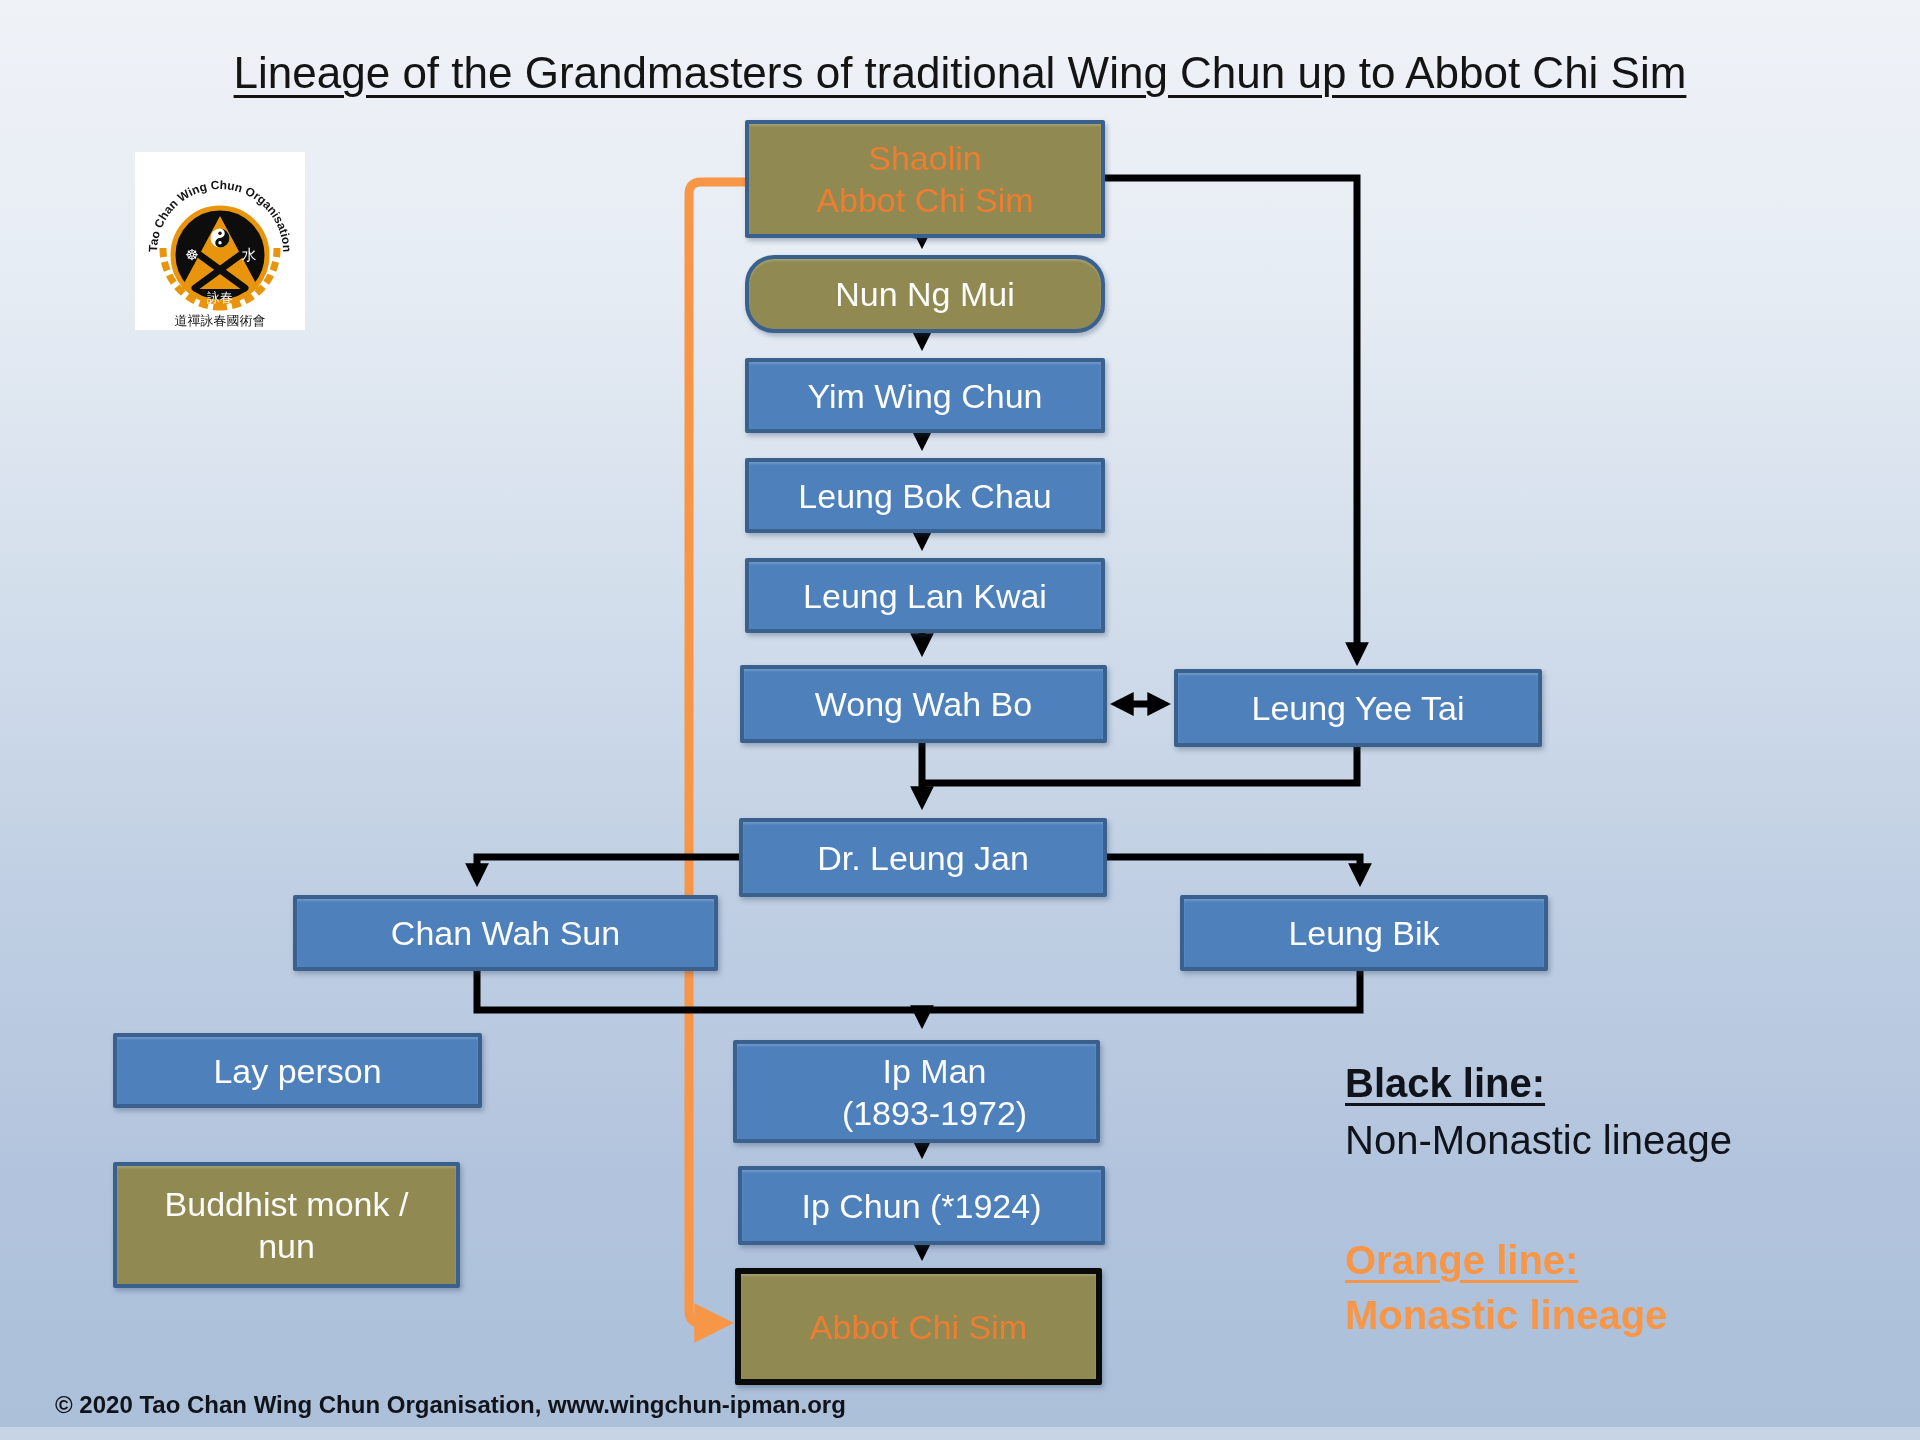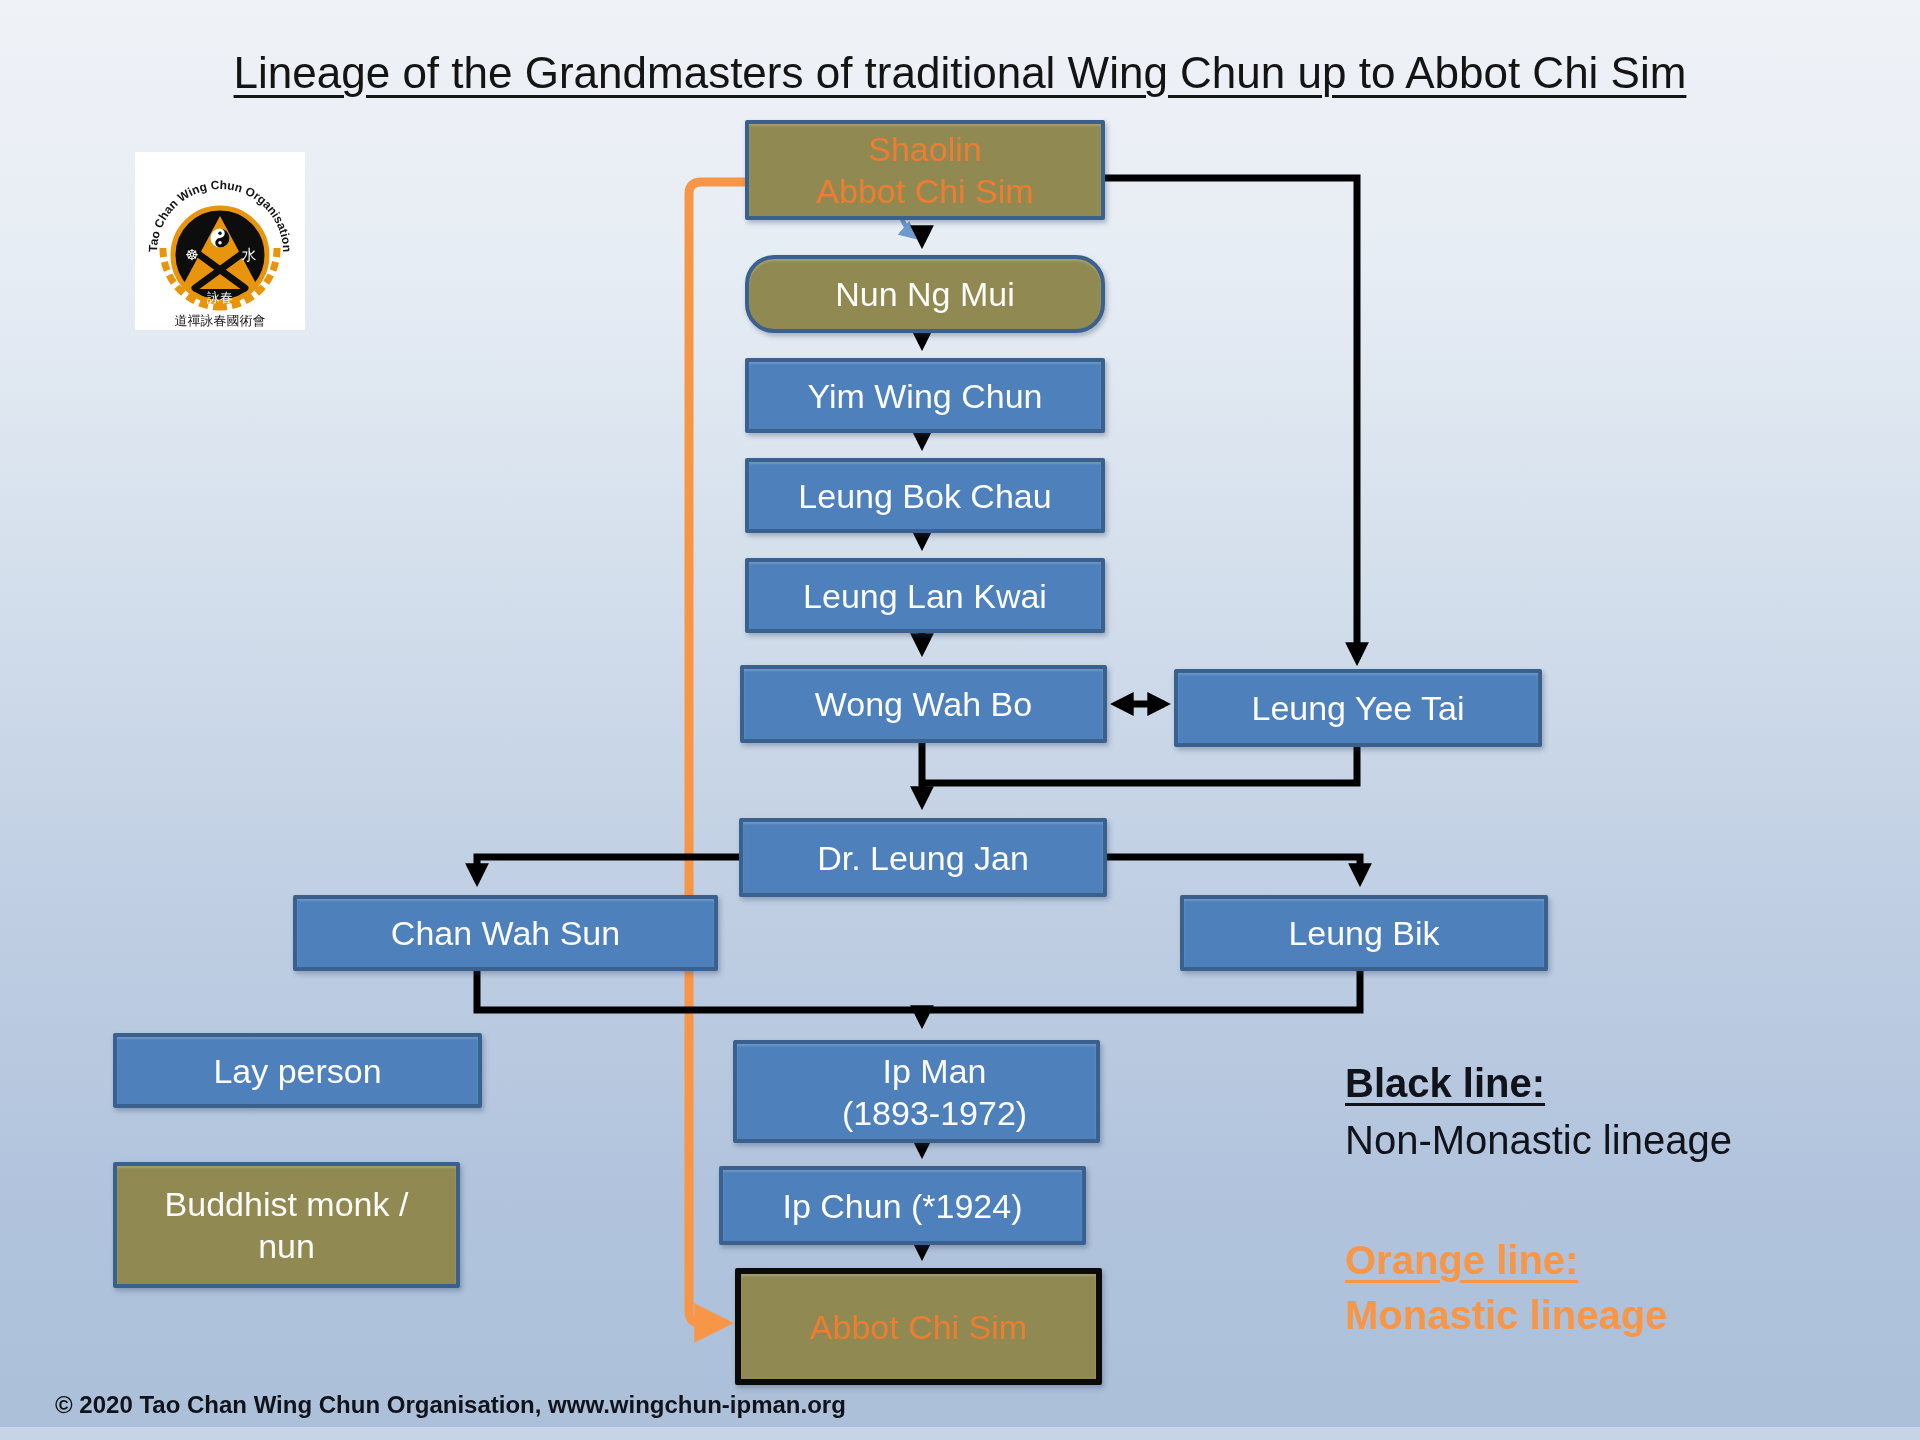--- a/index.html
+++ b/index.html
@@ -121,21 +121,21 @@
         <path d="M62 101 L110 136"></path>
         <path d="M108 101 L60 136"></path>
       </g>
       <text x="57" y="108" font-size="15" fill="#ffffff" text-anchor="middle">☸</text>
       <text x="114" y="108" font-size="15" fill="#ffffff" text-anchor="middle">水</text>
       <text x="85" y="150" font-size="13" fill="#ffffff" text-anchor="middle">詠春</text>
       <text x="85" y="173" font-size="13" fill="#151515" text-anchor="middle">道禪詠春國術會</text>
     </svg>
   </div>
 
-  <div class="box box-olive" style="left:745px;top:120px;width:360px;height:100px;">
+  <div class="box box-olive" style="left:745px;top:120px;width:360px;height:118px;">
     <span class="orange-text">Shaolin</span>
     <span class="orange-text">Abbot Chi Sim</span>
   </div>
 
   <div class="box box-olive" style="left:745px;top:255px;width:360px;height:78px;border-radius:29px;">
     <span>Nun Ng Mui</span>
   </div>
 
   <div class="box box-blue" style="left:745px;top:358px;width:360px;height:75px;">
     <span>Yim Wing Chun</span>
@@ -167,21 +167,21 @@
 
   <div class="box box-blue" style="left:1180px;top:895px;width:368px;height:76px;">
     <span>Leung Bik</span>
   </div>
 
   <div class="box box-blue" style="left:733px;top:1040px;width:367px;height:103px;padding-left:36px;">
     <span>Ip Man</span>
     <span>(1893-1972)</span>
   </div>
 
-  <div class="box box-blue" style="left:719px;top:1166px;width:367px;height:79px;">
+  <div class="box box-blue" style="left:738px;top:1166px;width:367px;height:79px;">
     <span>Ip Chun (*1924)</span>
   </div>
 
   <div class="box box-olive-black" style="left:735px;top:1268px;width:367px;height:117px;">
     <span class="orange-text">Abbot Chi Sim</span>
   </div>
 
   <div class="box box-blue" style="left:113px;top:1033px;width:369px;height:75px;">
     <span>Lay person</span>
   </div>

